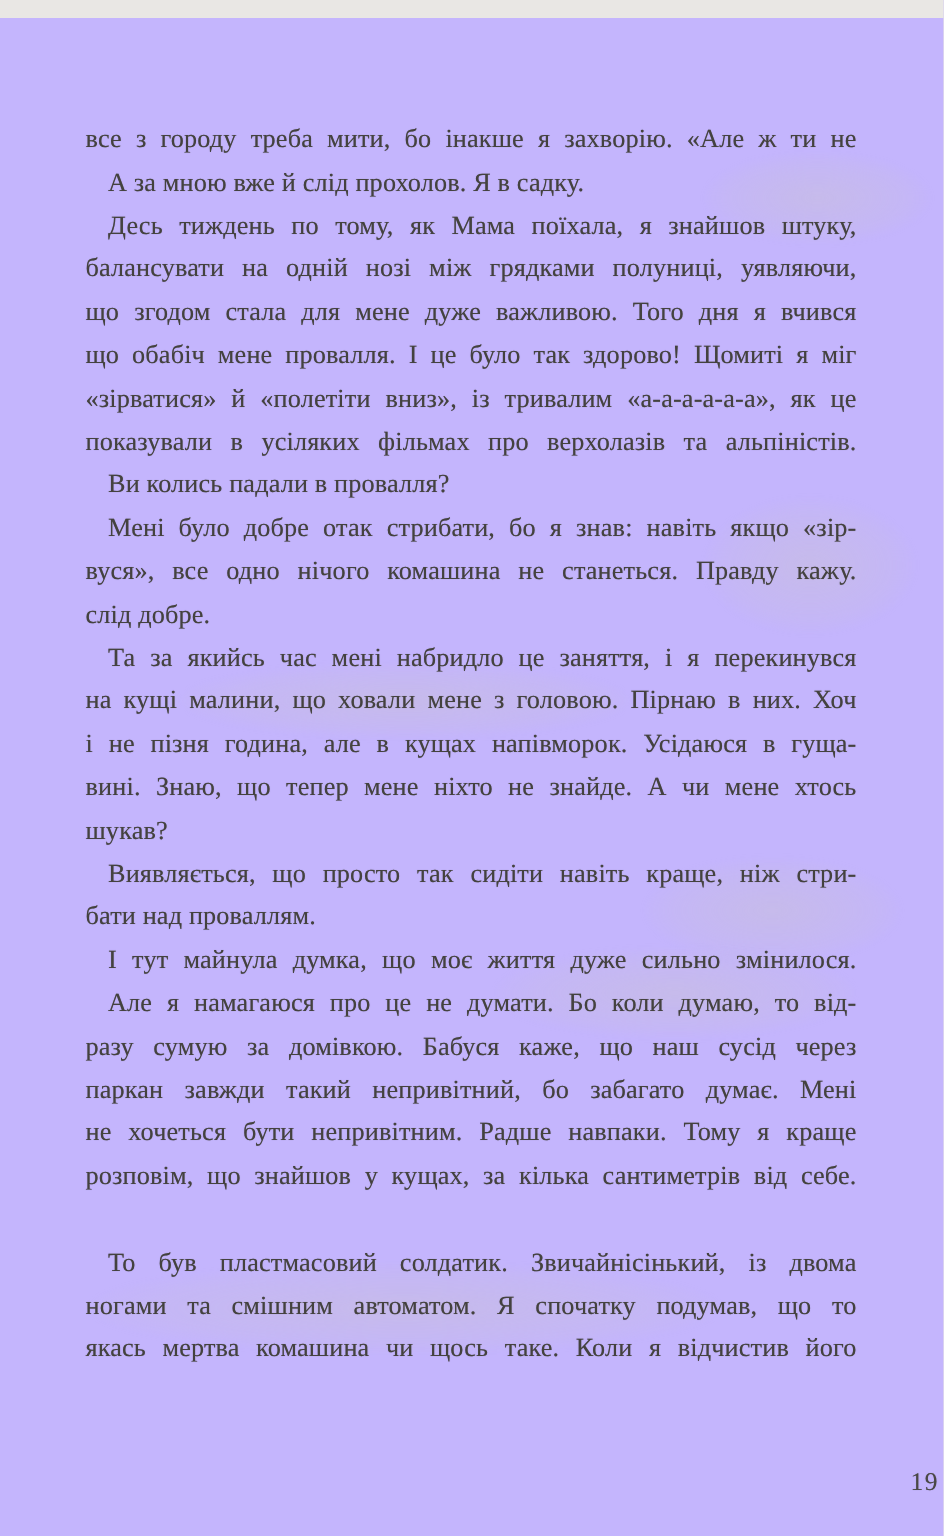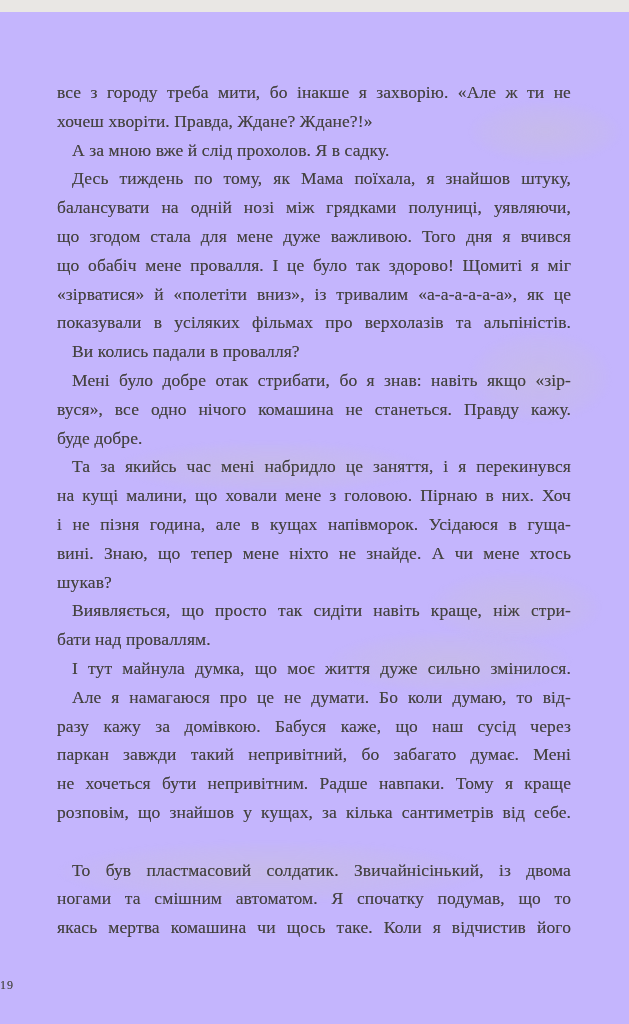--- a/index.html
+++ b/index.html
@@ -43,63 +43,62 @@
     text-shadow: 0 0 0.5px rgba(68,66,63,0.55);
   }
   .ln.ind { padding-left: 15px; }
   .ln.last { text-align: left; text-align-last: left; }
   .gap { height: 28.8px; }
   .folio {
     position: absolute;
     left: 0;
     top: 966px;
     width: 626px;
-    text-align: left;
-    font-size: 12px;
+    text-align: right;
+    font-size: 17px;
     letter-spacing: 1px;
     color: #4a4845;
     text-shadow: 0 0 0.5px rgba(68,66,63,0.5);
   }
 </style>
 </head>
 <body>
 
 <div class="page">
 
   <div class="blot" style="left:470px; top:90px;  width:150px; height:60px;"></div>
   <div class="blot" style="left:430px; top:560px; width:170px; height:70px;"></div>
   <div class="blot" style="left:330px; top:620px; width:240px; height:60px;"></div>
   <div class="blot" style="left:120px; top:430px; width:300px; height:50px;"></div>
   <div class="blot" style="left:60px;  top:830px; width:420px; height:60px;"></div>
   <div class="blot" style="left:470px; top:320px; width:140px; height:90px;"></div>
 
   <div class="textblock">
     <div class="ln">все з городу треба мити, бо інакше я захворію. «Але ж ти не</div>
-    <div class="ln last">хочеш хворіти. Правда, Ждане? Ждане?!»</div>
     <div class="ln ind last">А за мною вже й слід прохолов. Я в садку.</div>
     <div class="ln ind">Десь тиждень по тому, як Мама поїхала, я знайшов штуку,</div>
     <div class="ln">балансувати на одній нозі між грядками полуниці, уявляючи,</div>
     <div class="ln">що згодом стала для мене дуже важливою. Того дня я вчився</div>
     <div class="ln">що обабіч мене провалля. І це було так здорово! Щомиті я міг</div>
     <div class="ln">«зірватися» й «полетіти вниз», із тривалим «а-а-а-а-а-а», як це</div>
     <div class="ln">показували в усіляких фільмах про верхолазів та альпіністів.</div>
     <div class="ln ind last">Ви колись падали в провалля?</div>
     <div class="ln ind">Мені було добре отак стрибати, бо я знав: навіть якщо «зір-</div>
     <div class="ln">вуся», все одно нічого комашина не станеться. Правду кажу.</div>
-    <div class="ln last">буде добре.</div>
+    <div class="ln last">слід добре.</div>
     <div class="ln ind">Та за якийсь час мені набридло це заняття, і я перекинувся</div>
     <div class="ln">на кущі малини, що ховали мене з головою. Пірнаю в них. Хоч</div>
     <div class="ln">і не пізня година, але в кущах напівморок. Усідаюся в гуща-</div>
     <div class="ln">вині. Знаю, що тепер мене ніхто не знайде. А чи мене хтось</div>
     <div class="ln last">шукав?</div>
     <div class="ln ind">Виявляється, що просто так сидіти навіть краще, ніж стри-</div>
     <div class="ln last">бати над проваллям.</div>
     <div class="ln ind">І тут майнула думка, що моє життя дуже сильно змінилося.</div>
     <div class="ln ind">Але я намагаюся про це не думати. Бо коли думаю, то від-</div>
-    <div class="ln">разу кажу за домівкою. Бабуся каже, що наш сусід через</div>
+    <div class="ln">разу сумую за домівкою. Бабуся каже, що наш сусід через</div>
     <div class="ln">паркан завжди такий непривітний, бо забагато думає. Мені</div>
     <div class="ln">не хочеться бути непривітним. Радше навпаки. Тому я краще</div>
     <div class="ln">розповім, що знайшов у кущах, за кілька сантиметрів від себе.</div>
     <div class="gap"></div>
     <div class="ln ind">То був пластмасовий солдатик. Звичайнісінький, із двома</div>
     <div class="ln">ногами та смішним автоматом. Я спочатку подумав, що то</div>
     <div class="ln">якась мертва комашина чи щось таке. Коли я відчистив його</div>
   </div>
 
   <div class="folio">19</div>

